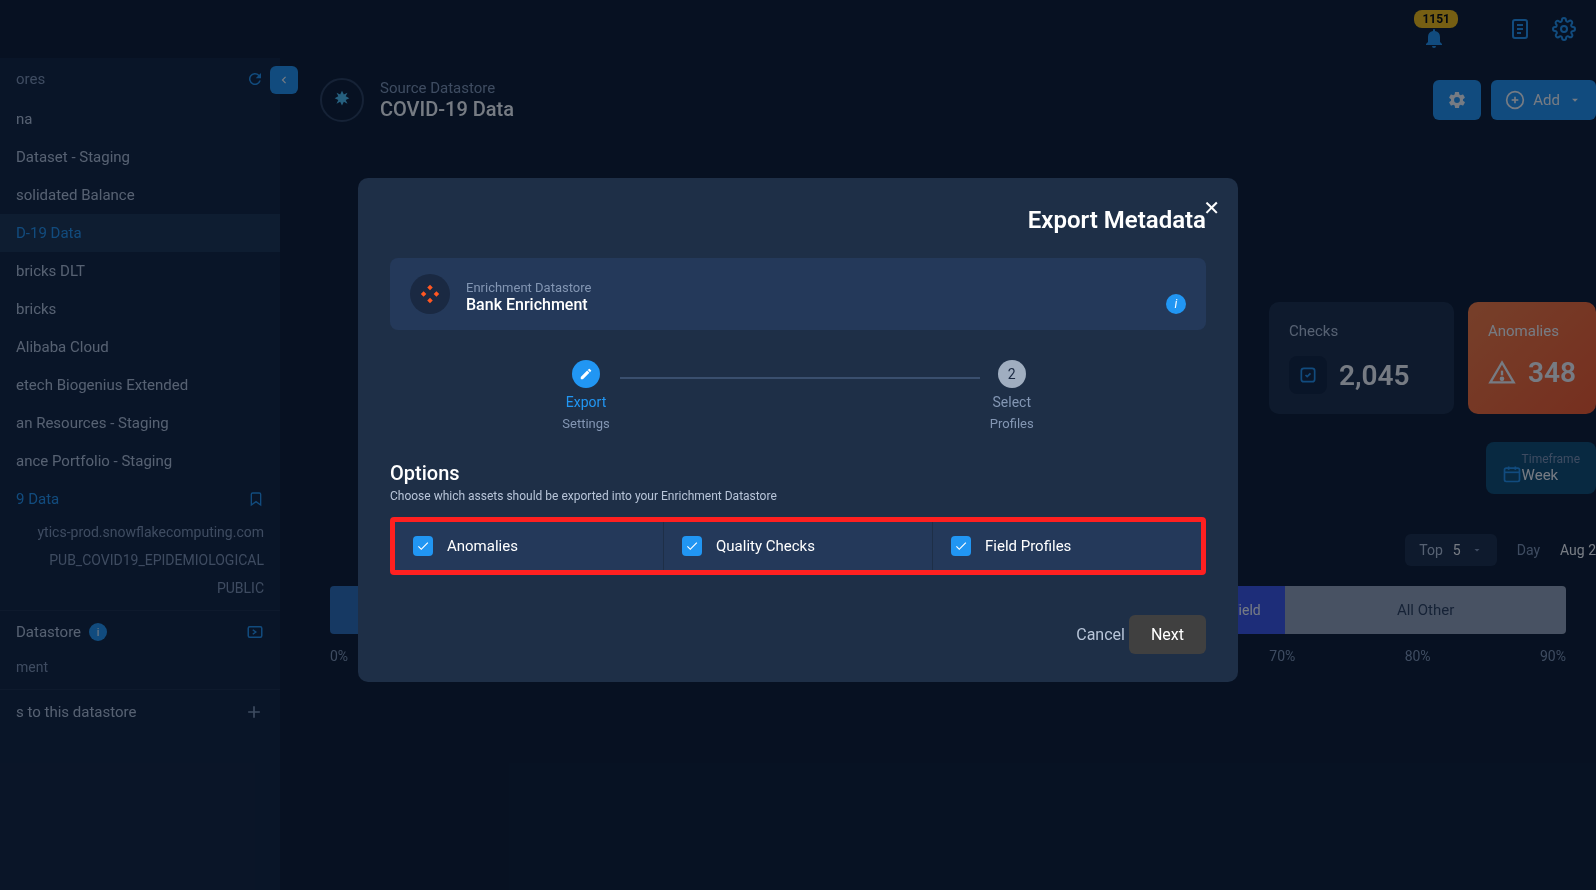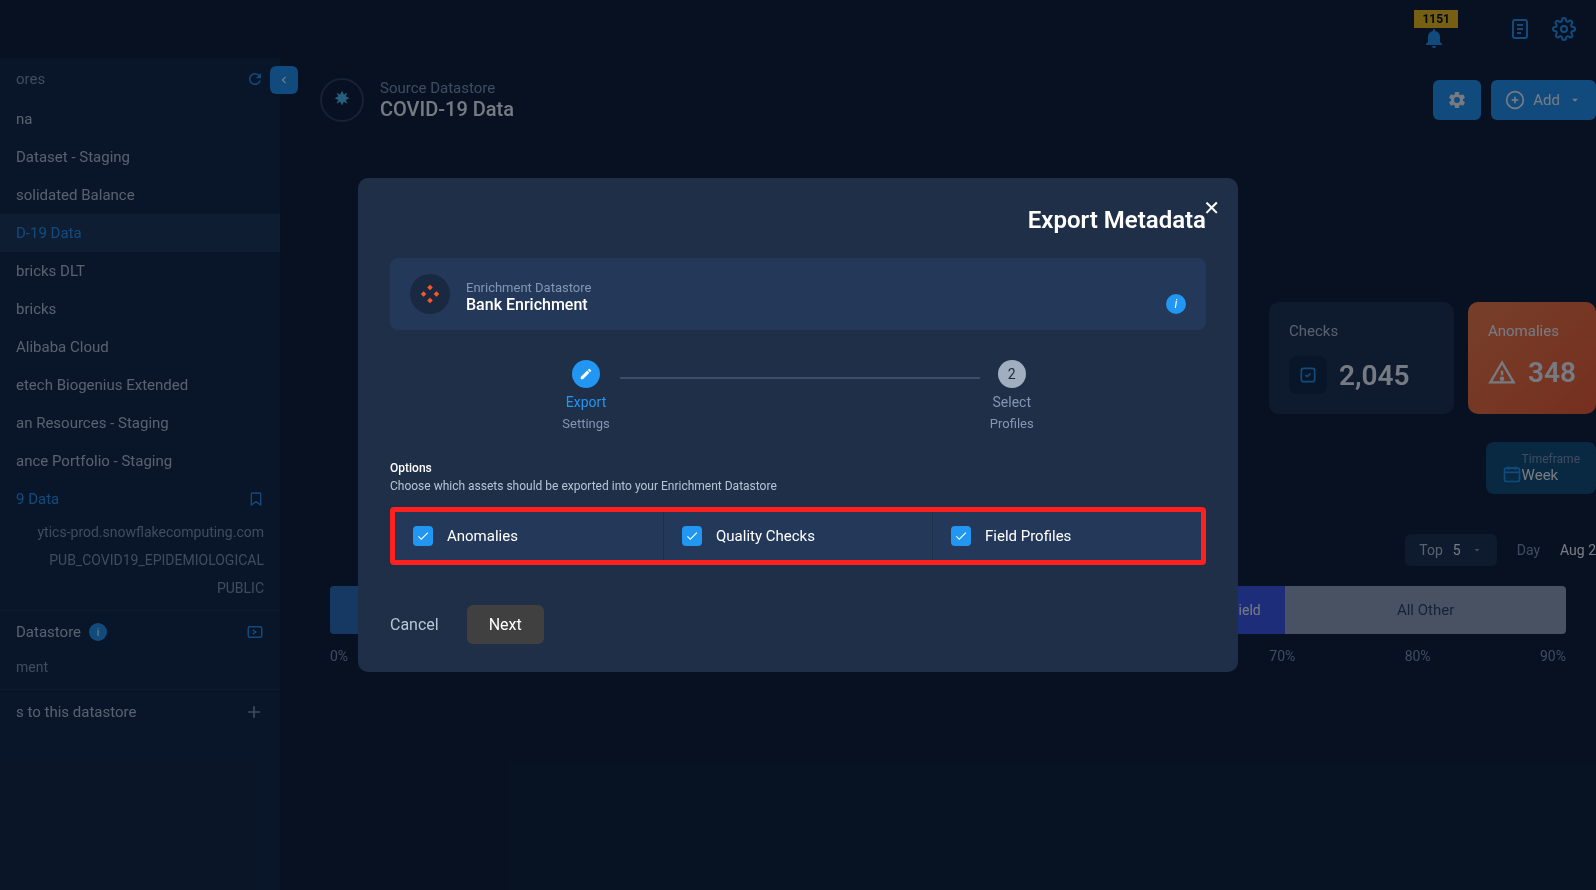--- a/index.html
+++ b/index.html
@@ -5,21 +5,21 @@
     * { margin: 0; padding: 0; box-sizing: border-box; font-family: -apple-system, BlinkMacSystemFont, 'Segoe UI', Roboto, sans-serif; }
     body { background: #0a1628; color: #fff; width: 1596px; height: 890px; overflow: hidden; position: relative; }
     
     .topbar { height: 58px; display: flex; align-items: center; padding: 0 20px; }
     .search-wrap { margin-left: 370px; background: #1a2942; border-radius: 6px; height: 42px; display: flex; align-items: center; padding: 0 16px; width: 520px; }
     .search-icon-svg { width: 20px; height: 20px; fill: #5a6b85; margin-right: 12px; }
     .search-input { background: transparent; border: none; color: #8396b3; font-size: 16px; flex: 1; outline: none; }
     .kbd-group { display: flex; gap: 4px; align-items: center; }
     .kbd { background: #2a3b56; color: #8396b3; padding: 3px 8px; border-radius: 4px; font-size: 12px; }
     .topbar-right { margin-left: auto; display: flex; align-items: center; gap: 20px; }
-    .notif-badge { background: #ffc107; color: #000; padding: 2px 8px; border-radius: 0; font-size: 12px; font-weight: bold; position: relative; top: -12px; }
+    .notif-badge { background: #ffc107; color: #000; padding: 2px 8px; border-radius: 8px; font-size: 12px; font-weight: bold; position: relative; top: -12px; }
     .topbar-icon { width: 24px; height: 24px; fill: #2196f3; }
     
     .main-layout { display: flex; height: calc(100% - 58px); }
     .sidebar { width: 280px; background: #0f1d35; padding: 12px 0; overflow: hidden; }
     .sidebar-header { display: flex; align-items: center; padding: 0 16px 12px; color: #8396b3; font-size: 15px; }
     .refresh-icon { margin-left: auto; width: 18px; height: 18px; fill: #2196f3; }
     .sidebar-item { padding: 10px 16px; color: #b8c5d9; font-size: 15px; cursor: pointer; white-space: nowrap; overflow: hidden; text-overflow: ellipsis; }
     .sidebar-item.active { background: #1a2f4a; color: #2196f3; }
     .sidebar-item.selected { color: #2196f3; display: flex; align-items: center; }
     .bookmark-icon { margin-left: auto; width: 16px; height: 16px; stroke: #2196f3; fill: none; }
@@ -83,30 +83,30 @@
     .step { display: flex; flex-direction: column; align-items: center; gap: 6px; }
     .step-circle { width: 28px; height: 28px; border-radius: 50%; display: flex; align-items: center; justify-content: center; font-size: 14px; }
     .step-circle.active { background: #2196f3; }
     .step-circle.inactive { background: #a0aec0; color: #1a2942; }
     .step-label { font-size: 14px; }
     .step-label.active { color: #2196f3; }
     .step-label.inactive { color: #8396b3; }
     .step-sub { font-size: 13px; color: #8396b3; }
     .step-line { width: 360px; height: 2px; background: #3a4f6e; margin: 0 10px; margin-bottom: 36px; }
     
-    .options-title { font-size: 12px; font-weight: 500; margin-bottom: 4px; }
+    .options-title { font-size: 20px; font-weight: 500; margin-bottom: 4px; }
     .options-desc { font-size: 12px; color: #b8c5d9; margin-bottom: 14px; }
     .options-row { border: 5px solid #ff2020; display: flex; border-radius: 4px; }
     .opt-cell { flex: 1; background: #24395a; padding: 14px 18px; display: flex; align-items: center; gap: 14px; border-right: 1px solid #1e2f47; }
     .opt-cell:last-child { border-right: none; }
     .checkbox { width: 20px; height: 20px; background: #2196f3; border-radius: 4px; display: flex; align-items: center; justify-content: center; }
     .checkbox svg { width: 14px; height: 14px; fill: #fff; }
     .opt-label { font-size: 15px; color: #fff; }
     
-    .modal-actions { display: flex; gap: 28px; margin-top: 40px; align-items: center; }
+    .modal-actions { display: flex; justify-content: flex-end; gap: 4px; margin-top: 40px; align-items: center; }
     .cancel-btn { background: transparent; border: none; color: #b8c5d9; font-size: 16px; cursor: pointer; }
     .next-btn { background: #404040; border: none; border-radius: 6px; padding: 10px 22px; color: #fff; font-size: 16px; cursor: pointer; }
   </style>
 </head>
 <body>
 
 <div class="topbar">
   <div class="topbar-right">
     <div style="position:relative;">
       <span class="notif-badge">1151</span>

